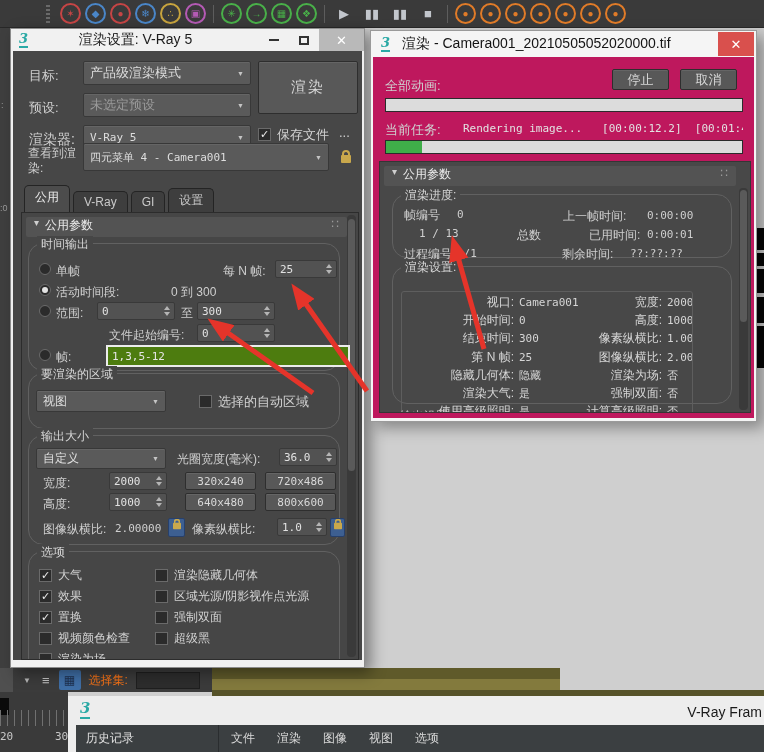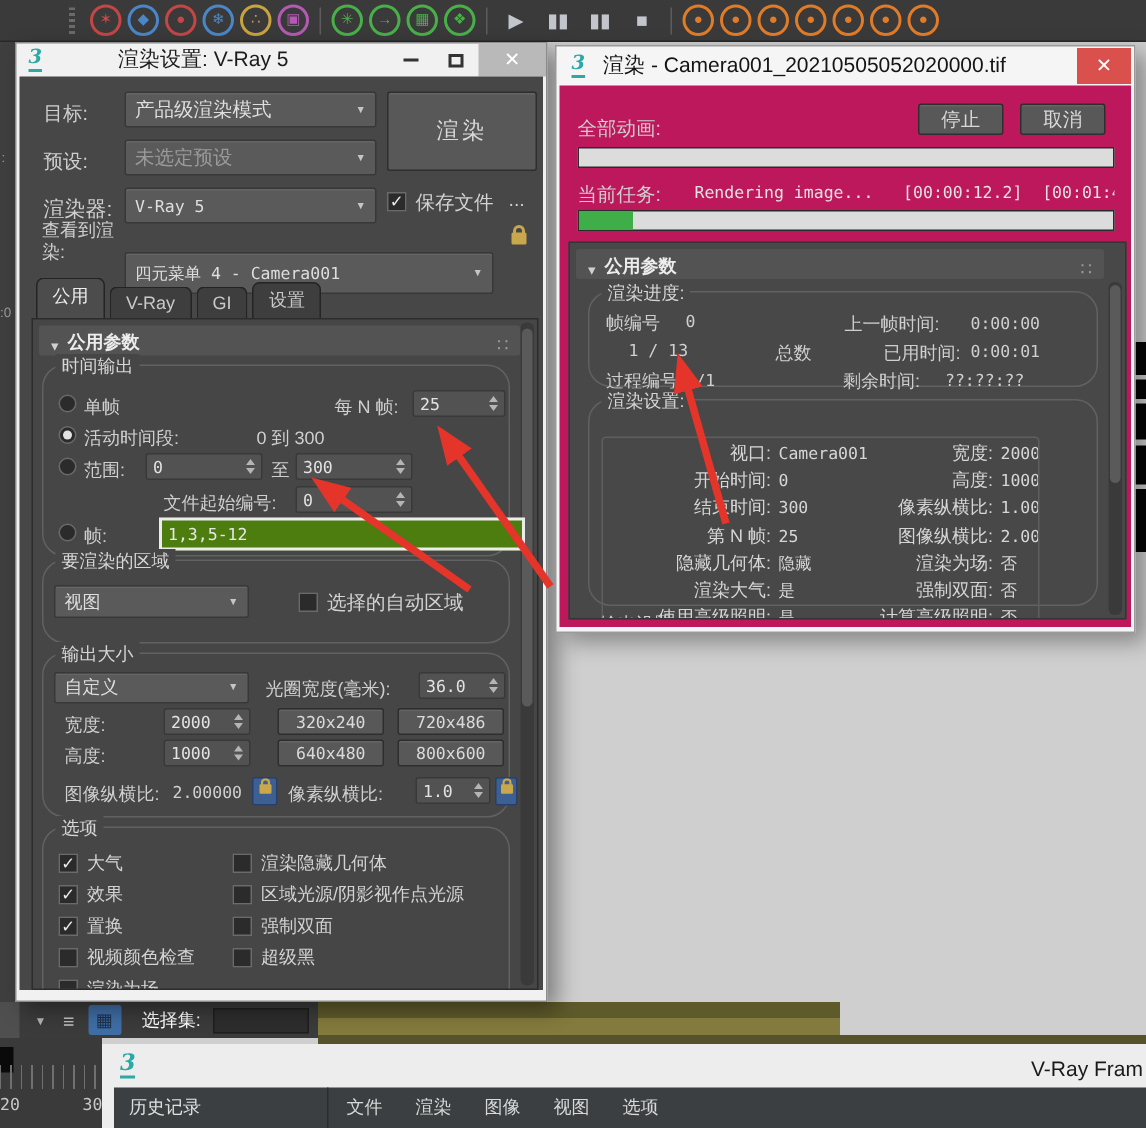--- a/index.html
+++ b/index.html
@@ -28,21 +28,21 @@
   
   .radio{position:absolute;width:12px;height:12px;border-radius:50%;background:#2b2b2b;border:1px solid #6a6a6a;box-sizing:border-box}
   .radio.on::after{content:"";position:absolute;left:2px;top:2px;width:6px;height:6px;border-radius:50%;background:#e3e3e3}
   .cb{width:13px;height:13px;background:#2b2b2b;border:1px solid #6a6a6a;display:inline-flex;align-items:center;justify-content:center;color:#ececec;font-size:11px;flex:none;box-sizing:border-box}
   .checked .cb::after{content:"✓";margin-top:-1px}
   .optrow{display:flex;align-items:center;gap:6px;height:15px;margin-bottom:6px;color:#d2d2d2}
   
   .tab{display:inline-block;padding:3px 10px 4px;background:#3e3e3e;border:1px solid #242424;border-bottom:none;border-radius:5px 5px 0 0;margin-right:3px;color:#c9c9c9;position:relative;top:1px}
   .tab.active{background:#4c4c4c;color:#eee;padding-bottom:6px;top:0}
   
-  .rhead{position:absolute;background:#535353;border-radius:2px;display:flex;align-items:flex-end;padding:0 8px;font-weight:bold;color:#ececec;height:20px;box-sizing:border-box}
+  .rhead{position:absolute;background:#535353;border-radius:2px;display:flex;align-items:flex-start;padding:0 8px;font-weight:normal;color:#ececec;height:20px;box-sizing:border-box}
   .rhead::before{content:"▾";margin-right:6px;font-size:10px;color:#cfcfcf;font-weight:normal}
   .rhead::after{content:"∷";margin-left:auto;color:#9a9a9a;font-weight:normal}
   
   .sbar{position:absolute;background:#3a3a3a;border-radius:4px}
   .sthumb{position:absolute;left:1px;right:1px;background:#5a5a5a;border-radius:4px}
   
   .bar{position:absolute;background:#dcdcdc;border:1px solid #2b2b2b;box-sizing:border-box}
   .fill{position:absolute;left:0;top:0;bottom:0;width:10%;background:var(--green,#3fae49)}
   
   .lk{position:relative;width:10px;height:8px;background:var(--gold,#c9a84c);border-radius:1px;display:block;margin-top:4px}
@@ -163,21 +163,21 @@
   <div class="abs" style="left:755px;top:326px;width:9px;height:42px;background:#060606"></div>
 
   <div class="abs" style="left:212px;top:668px;width:348px;height:24px;background:linear-gradient(180deg,#5f5a2a 0 45%,#837a3d 45% 100%)"></div>
   <div class="abs" style="left:212px;top:690px;width:552px;height:6px;background:#565229"></div>
 
   <div class="abs" style="left:0;top:668px;width:212px;height:24px;background:#3b3b3b;display:flex;align-items:center">
     <div style="width:13px;height:24px;background:#4f4f4f;margin-right:4px"></div>
     <span style="color:#b5b5b5;font-size:8px;margin:0 6px">▼</span>
     <span style="color:#c0c0c0;font-size:13px;margin:0 5px">≡</span>
     <span style="width:22px;height:20px;background:#3f6ea5;border-radius:2px;display:inline-flex;align-items:center;justify-content:center;color:#1d2f4d;font-size:12px;margin:0 4px">▦</span>
-    <span class="lb" style="position:static;margin-left:10px;color:#ffffff">选择集:</span>
+    <span class="lb" style="position:static;margin-left:4px;color:#f97316">选择集:</span>
     <span style="width:62px;height:15px;background:#2d2d2d;border:1px solid #1f1f1f;margin-left:8px"></span>
   </div>
 
   <div class="abs" style="left:0;top:692px;width:68px;height:60px;background:#3a3a3a;overflow:hidden">
     <div class="abs" style="left:0;top:6px;width:9px;height:17px;background:#0a0a0a"></div>
     <div class="abs" style="left:0;top:18px;width:68px;height:16px;background:repeating-linear-gradient(90deg,#707070 0 1px,transparent 1px 7px)"></div>
     <span class="abs mono" style="left:0;top:38px;color:#c8c8c8">20</span>
     <span class="abs mono" style="left:55px;top:38px;color:#c8c8c8">30</span>
   </div>
 
@@ -231,21 +231,21 @@
       <div class="dd" style="left:70px;top:74px;width:168px;height:24px">
         <span class="mono">V-Ray 5</span>
       </div>
       <div class="optrow checked" style="position:absolute;left:245px;top:76px;font-size:13px">
         <span class="cb"></span>
         <span>保存文件</span>
       </div>
       <span class="lb" style="left:326px;top:74px;font-size:13px">...</span>
 
       <span class="lb" style="left:15px;top:95px;width:60px;white-space:normal;line-height:15px">查看到渲染:</span>
-      <div class="dd" style="left:70px;top:117px;width:246px;height:28px">
+      <div class="dd" style="left:70px;top:92px;width:246px;height:28px">
         <span class="mono">四元菜单 4 - Camera001</span>
       </div>
       <div class="abs" style="left:324px;top:100px;width:18px;height:22px;display:flex;justify-content:center">
         <i class="lk"></i>
       </div>
 
       <div class="abs" style="left:11px;top:139px;height:22px;display:flex;align-items:flex-end">
           <div class="tab active"><span>公用</span></div>
           <div class="tab"><span>V-Ray</span></div>
           <div class="tab"><span>GI</span></div>

